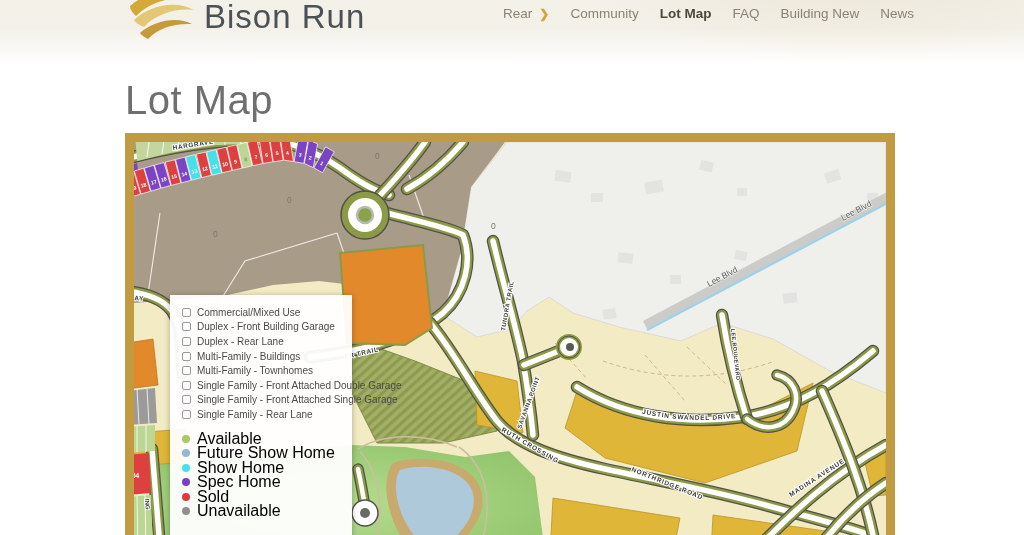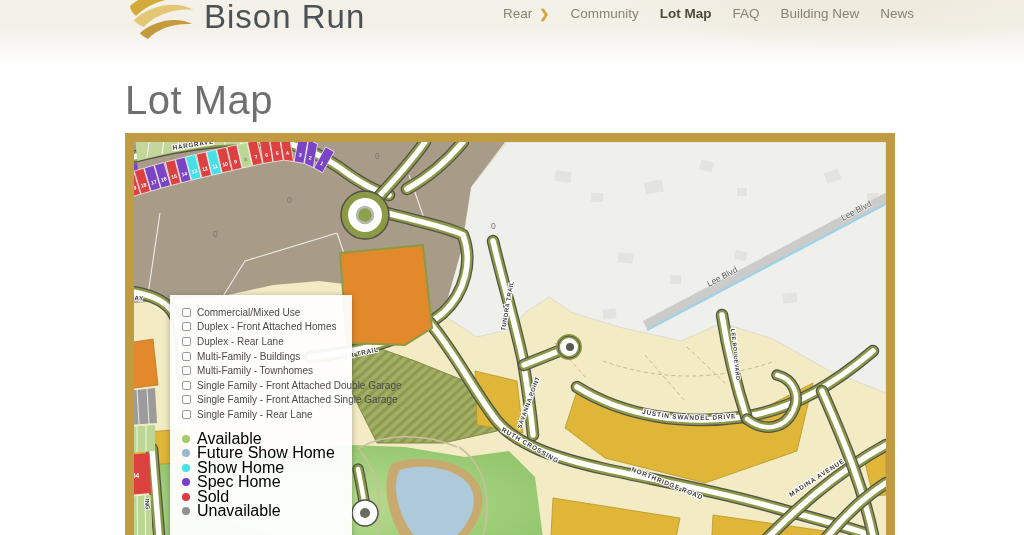--- a/index.html
+++ b/index.html
@@ -305,21 +305,21 @@
     </svg>
 
     <div class="legend">
       <div id="legend-types">
           <div class="legend-row">
             <span class="cb"></span>
             <span class="lbl">Commercial/Mixed Use</span>
           </div>
           <div class="legend-row">
             <span class="cb"></span>
-            <span class="lbl">Duplex - Front Attached Homes</span>
+            <span class="lbl">Duplex - Front Building Garage</span>
           </div>
           <div class="legend-row">
             <span class="cb"></span>
             <span class="lbl">Duplex - Rear Lane</span>
           </div>
           <div class="legend-row">
             <span class="cb"></span>
             <span class="lbl">Multi-Family - Buildings</span>
           </div>
           <div class="legend-row">

